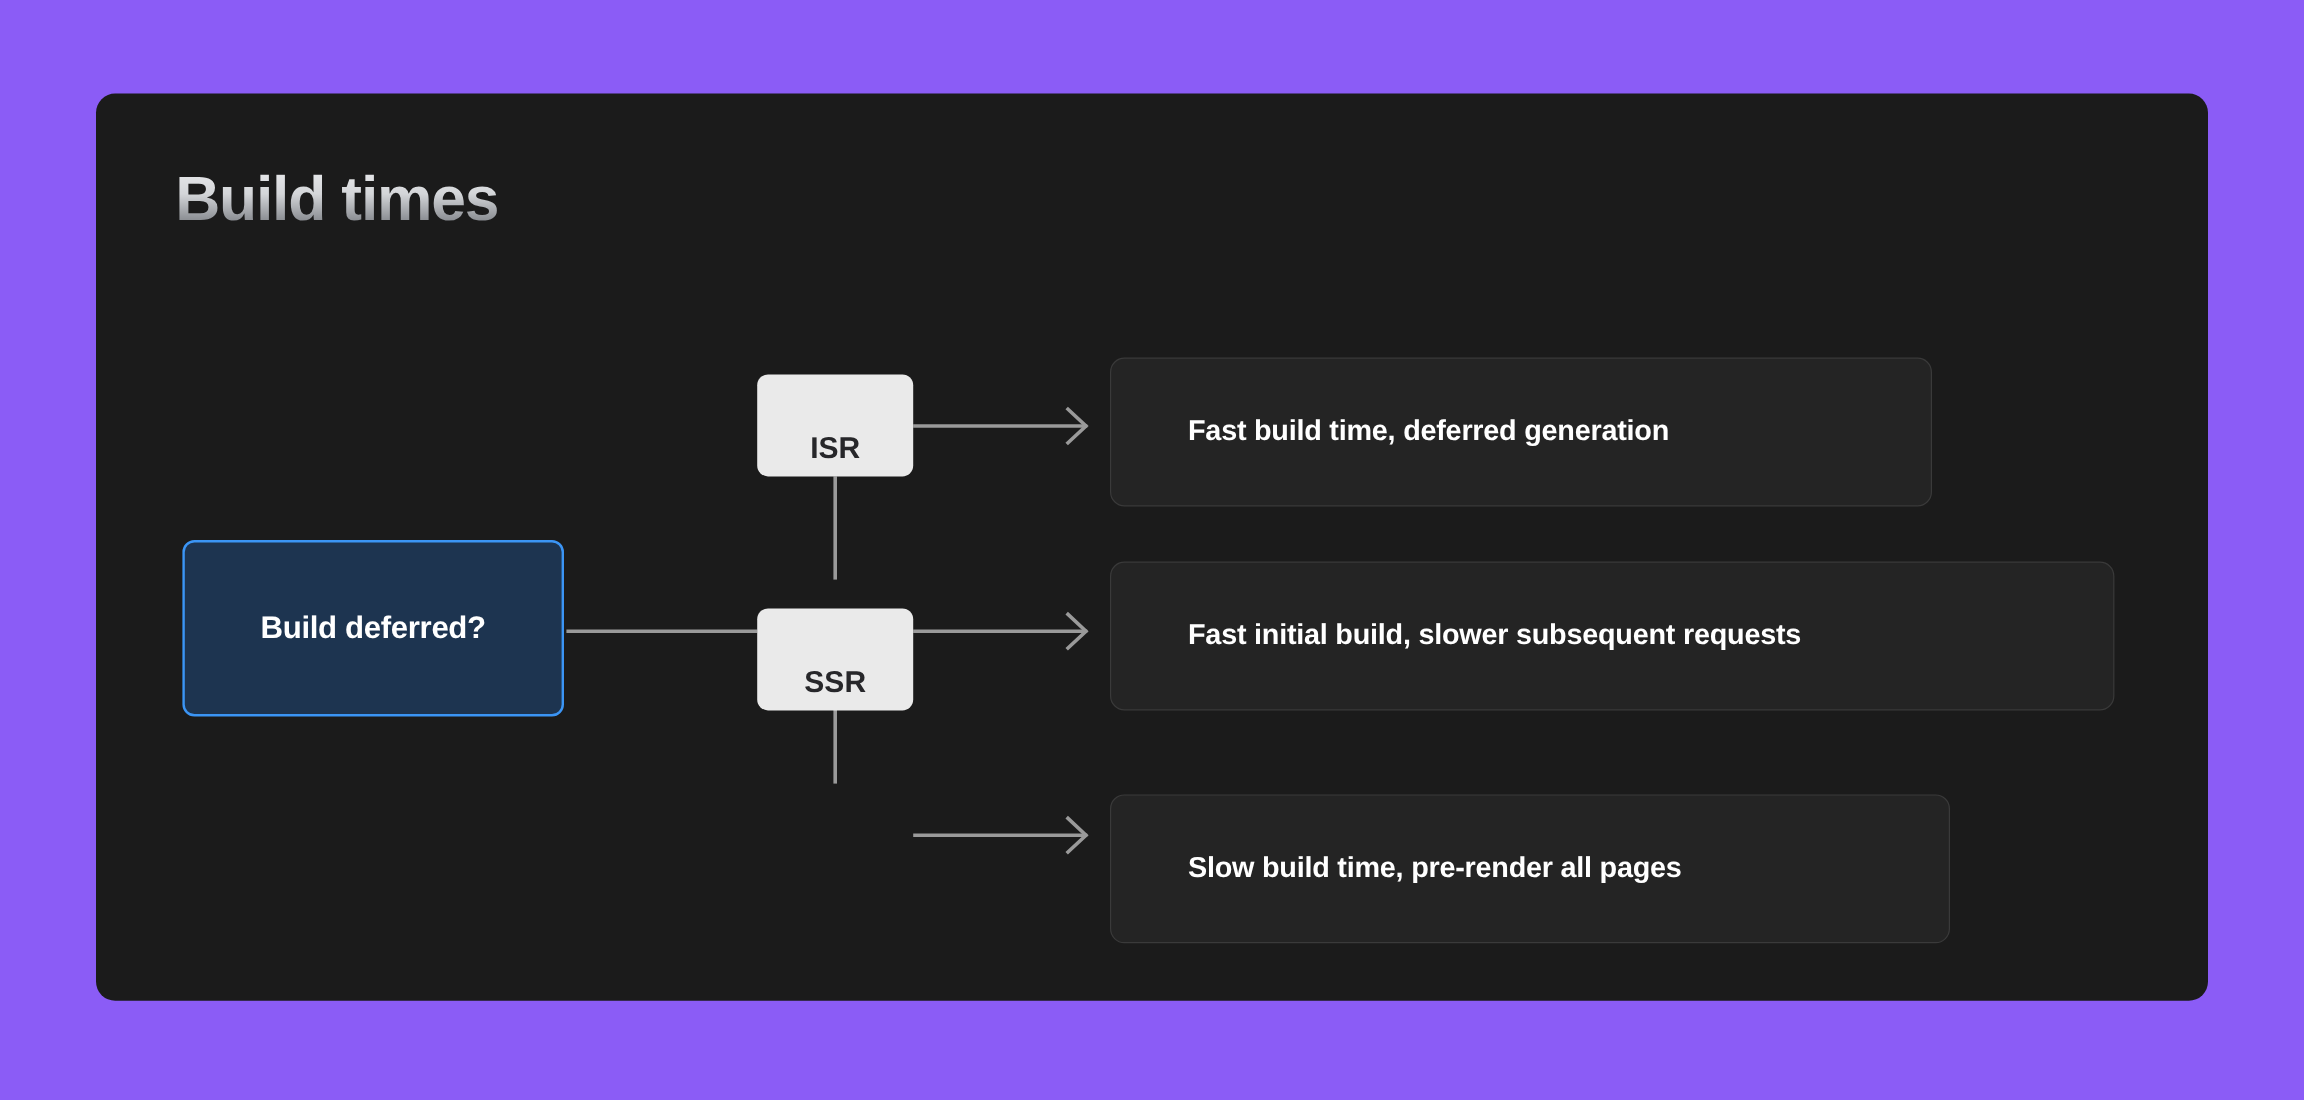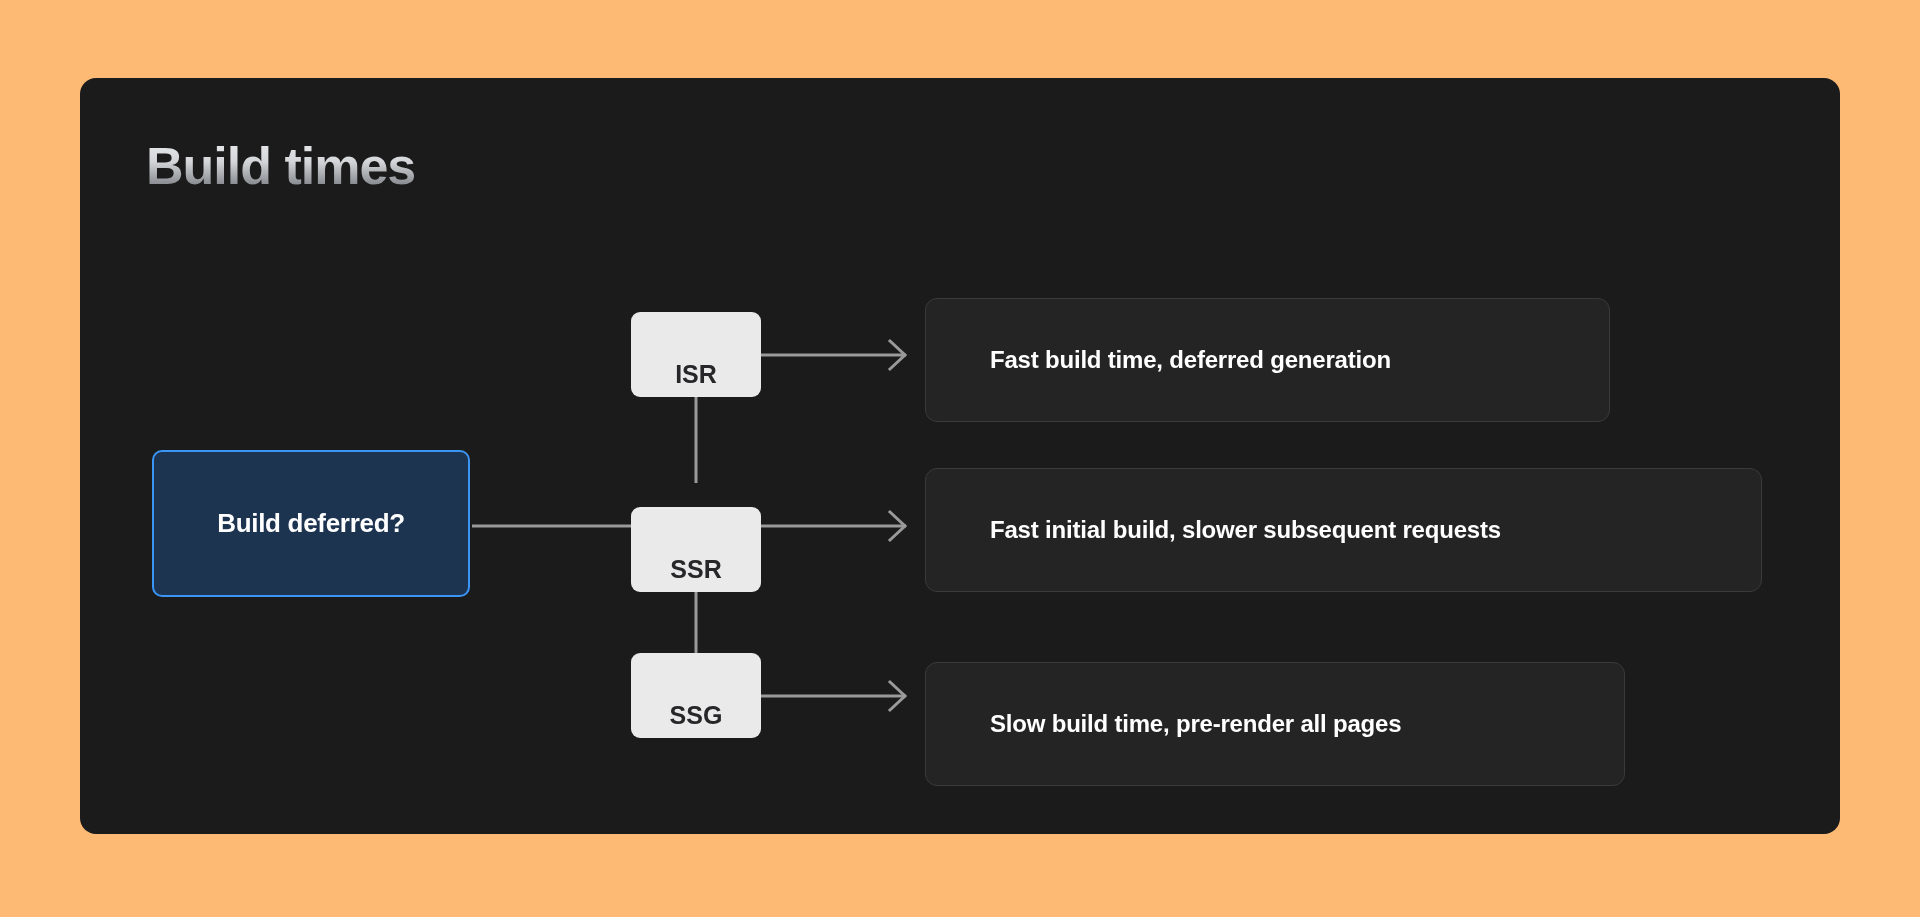--- a/index.html
+++ b/index.html
@@ -10,21 +10,21 @@
     height: 917px;
     background: #000000;
     overflow: hidden;
     font-family: "Liberation Sans", sans-serif;
   }
 
   #stage {
     position: relative;
     width: 1920px;
     height: 917px;
-    background: #fdba74;
+    background: #8b5cf6;
   }
 
   
   .card {
     position: absolute;
     left: 80px;
     top: 78px;
     width: 1760px;
     height: 756px;
     background: #1b1b1b;
@@ -154,23 +154,20 @@
   <div class="decision-node">
     <span class="node-text">Build deferred?</span>
   </div>
 
   <div class="strategy-node n0">
     <span class="node-text">ISR</span>
   </div>
   <div class="strategy-node n1">
     <span class="node-text">SSR</span>
   </div>
-  <div class="strategy-node n2">
-    <span class="node-text">SSG</span>
-  </div>
 
   <div class="outcome-box o0">
     <span class="outcome-text">Fast build time, deferred generation</span>
   </div>
   <div class="outcome-box o1">
     <span class="outcome-text">Fast initial build, slower subsequent requests</span>
   </div>
   <div class="outcome-box o2">
     <span class="outcome-text">Slow build time, pre-render all pages</span>
   </div>

